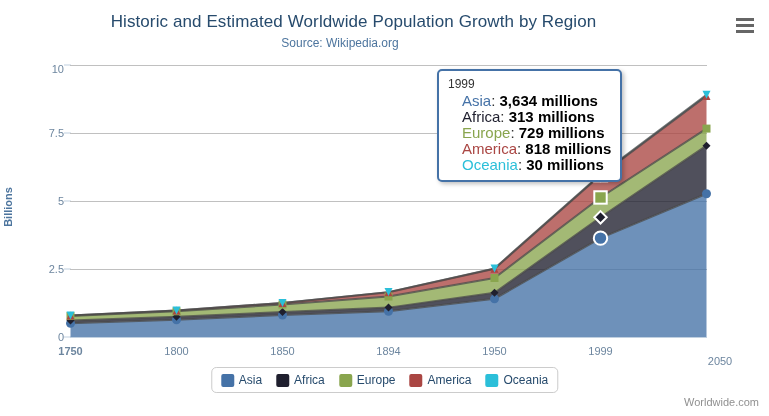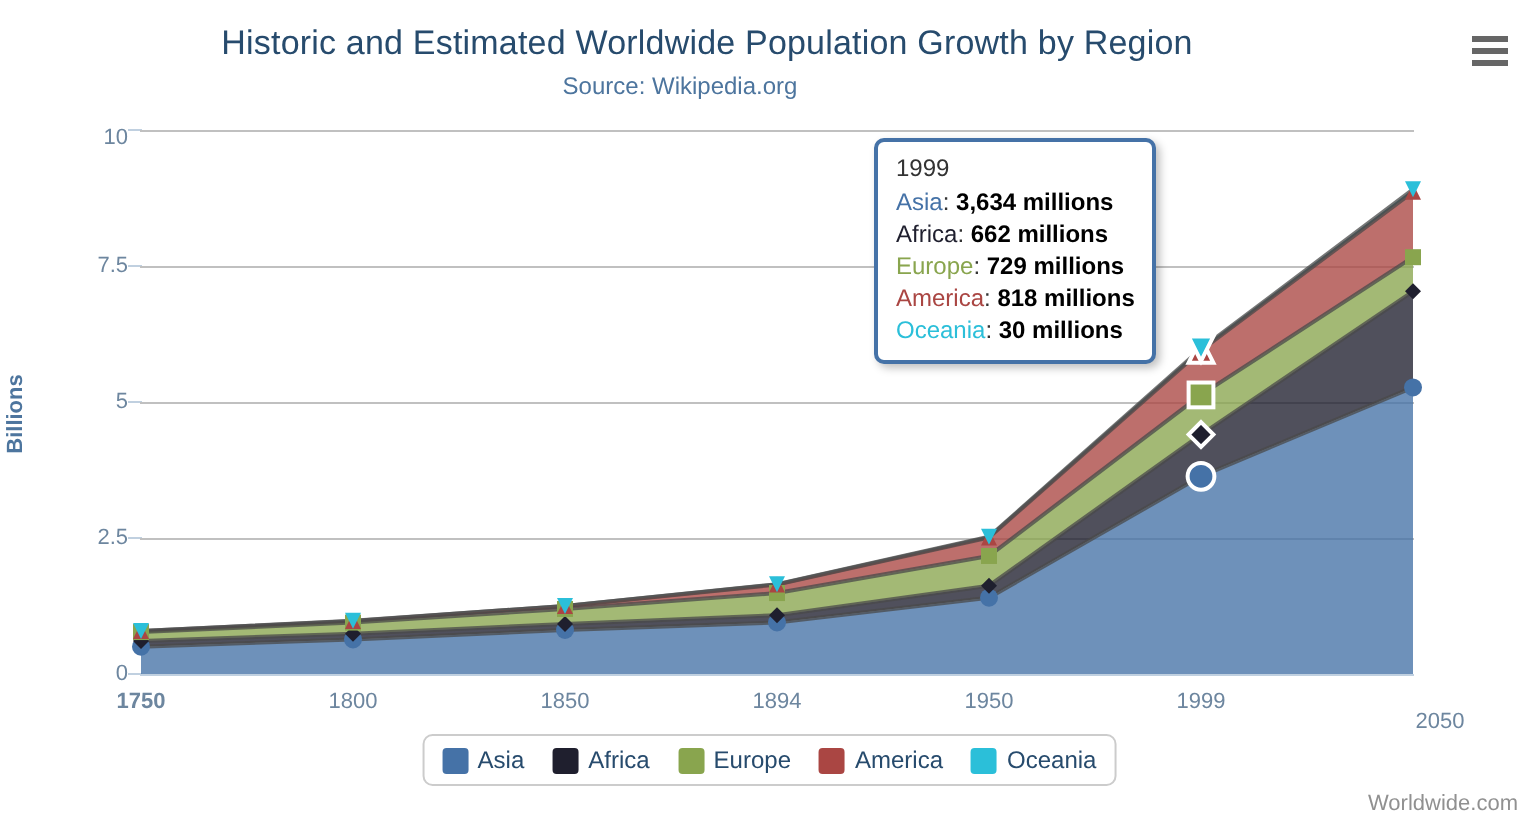--- a/index.html
+++ b/index.html
@@ -204,23 +204,24 @@
     box-shadow: 2px 2px 4px rgba(0,0,0,0.25);
     white-space: nowrap;
     pointer-events: none;
   }
   #tooltip-header {
     font-size: 12px;
     color: #333333;
     margin-bottom: 2px;
   }
   .tt-row {
-    font-size: 12px;
+    font-size: 15px;
     line-height: 16px;
     color: #333333;
+    margin-left: 14px;
   }
   .tt-name { font-weight: normal; }
   .tt-value { font-weight: bold; color: #000000; }
 </style>
 </head>
 <body>
 
 <div id="chart-root">
 
   <div id="chart-title">Historic and Estimated Worldwide Population Growth by Region</div>
@@ -332,21 +333,21 @@
       <div class="legend-item">
         <span class="legend-swatch" style="background: rgb(43, 191, 217);"></span>
         <span class="legend-text">Oceania</span>
       </div>
     </div>
 
   <div id="tooltip">
     <div id="tooltip-header">1999</div>
     <div id="tooltip-rows">
         <div class="tt-row"><span class="tt-name" style="color: rgb(69, 114, 167);">Asia</span><span>: </span><span class="tt-value">3,634 millions</span></div>
-        <div class="tt-row"><span class="tt-name" style="color: rgb(31, 31, 46);">Africa</span><span>: </span><span class="tt-value">662 millions</span></div>
+        <div class="tt-row"><span class="tt-name" style="color: rgb(31, 31, 46);">Africa</span><span>: </span><span class="tt-value">313 millions</span></div>
         <div class="tt-row"><span class="tt-name" style="color: rgb(137, 165, 78);">Europe</span><span>: </span><span class="tt-value">729 millions</span></div>
         <div class="tt-row"><span class="tt-name" style="color: rgb(170, 70, 67);">America</span><span>: </span><span class="tt-value">818 millions</span></div>
         <div class="tt-row"><span class="tt-name" style="color: rgb(43, 191, 217);">Oceania</span><span>: </span><span class="tt-value">30 millions</span></div>
       </div>
   </div>
 
   <div id="credits">Worldwide.com</div>
 </div>
 
 </body></html>

